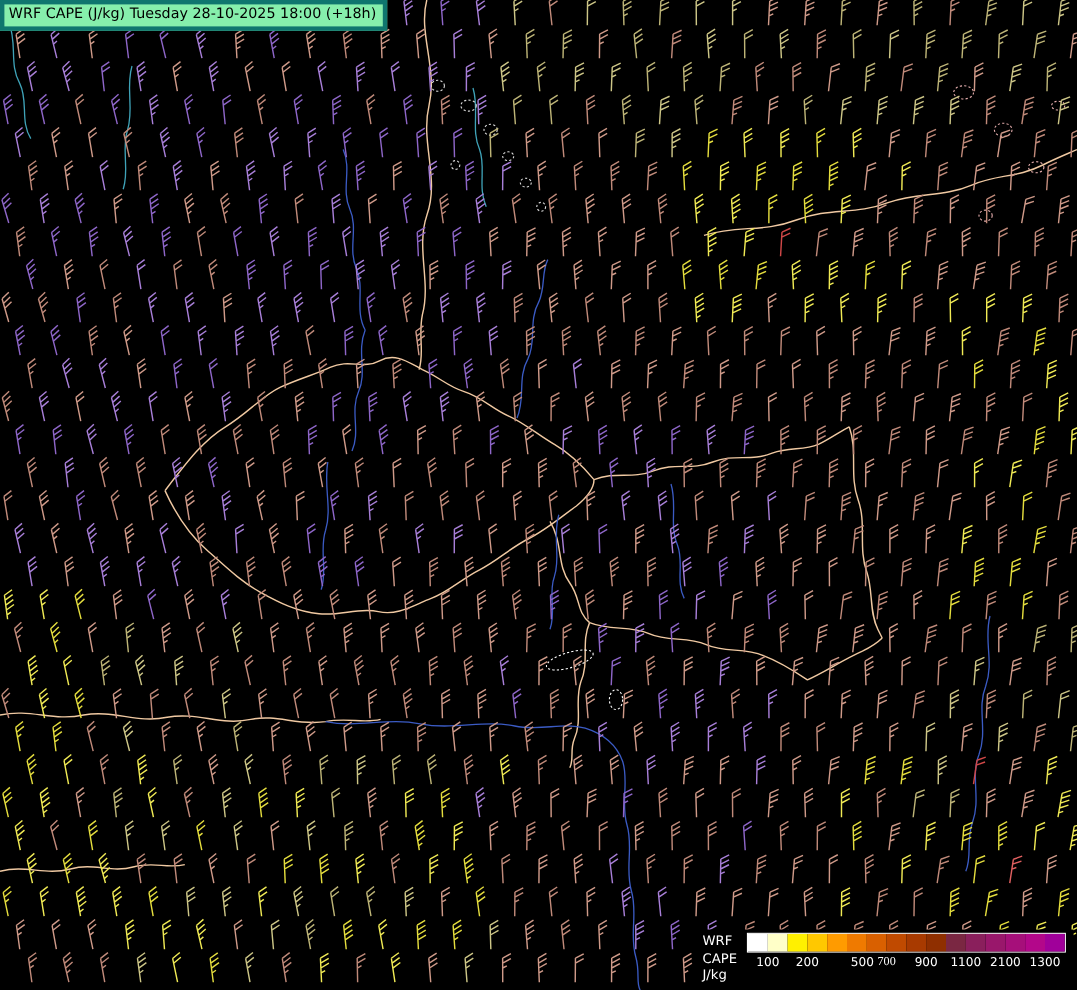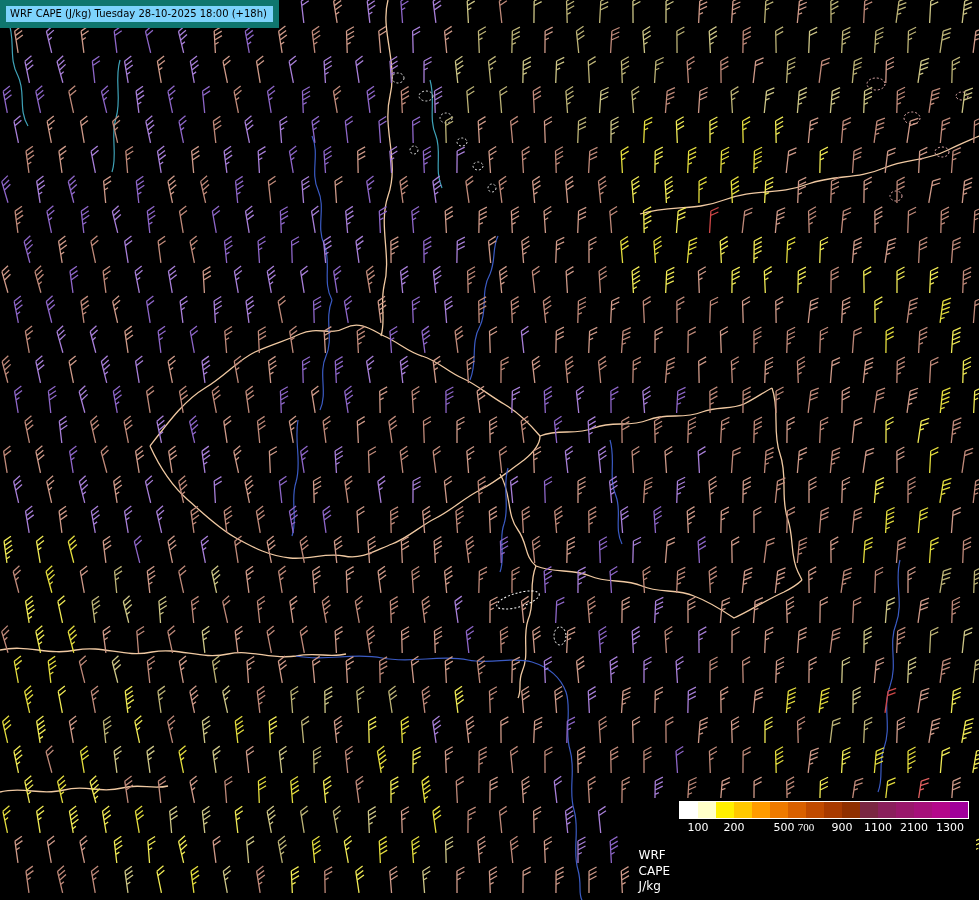--- a/index.html
+++ b/index.html
@@ -4,26 +4,26 @@
 <style>
   html,body{margin:0;padding:0;background:#000;}
   .stage{position:relative;width:979px;height:900px;background:#000;overflow:hidden;
          font-family:"DejaVu Sans","Liberation Sans",sans-serif;}
   svg.layer{position:absolute;left:0;top:0;width:979px;height:900px;}
   #map-layer .border{fill:none;stroke-width:1.3;}
   #map-layer .river{fill:none;stroke-width:1.2;}
   #map-layer .lake{fill:none;stroke-width:1;stroke-dasharray:2 2;}
   #barb-layer path{fill:none;stroke-width:1.3;stroke-linecap:butt;}
   .titlebox{position:absolute;top:0;left:0;z-index:5;}
-  .titleline{background:#7dd3fc;border:6px solid #0f766e;width:fit-content;
-             padding:1px 6px 2px 4px;font-size:10px;color:#000;line-height:1.3;white-space:nowrap;}
+  .titleline{background:#86efac;border:4px solid #0f766e;width:fit-content;
+             padding:1px 6px 2px 4px;font-size:13px;color:#000;line-height:1.3;white-space:nowrap;}
   .titleline + .titleline{margin-top:-1px;}
   .legend{position:absolute;right:3px;bottom:3px;z-index:5;background:#000;
           display:flex;gap:9px;padding:3px 7px 2px 7px;align-items:flex-start;}
-  .legend-label{color:#fff;font-size:12px;line-height:1.3;margin-top:47px;}
+  .legend-label{color:#fff;font-size:12px;line-height:1.3;}
   .legend-label span{display:block;}
   .legend-scale{display:flex;flex-direction:column;}
   .swatches{display:flex;border:1px solid #fff;width:fit-content;}
   .swatch{width:18px;height:16px;}
   .ticks{position:relative;height:15px;margin-top:2px;width:290px;}
   .tick{position:absolute;top:0;transform:translateX(-50%);color:#fff;font-size:11px;}
 </style>
 </head>
 <body>
 

